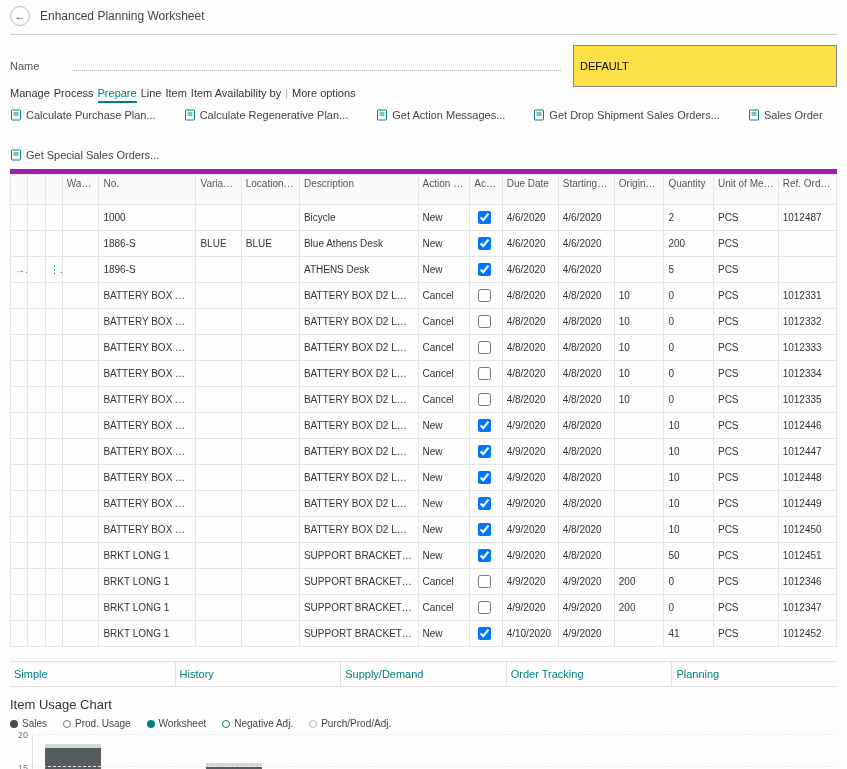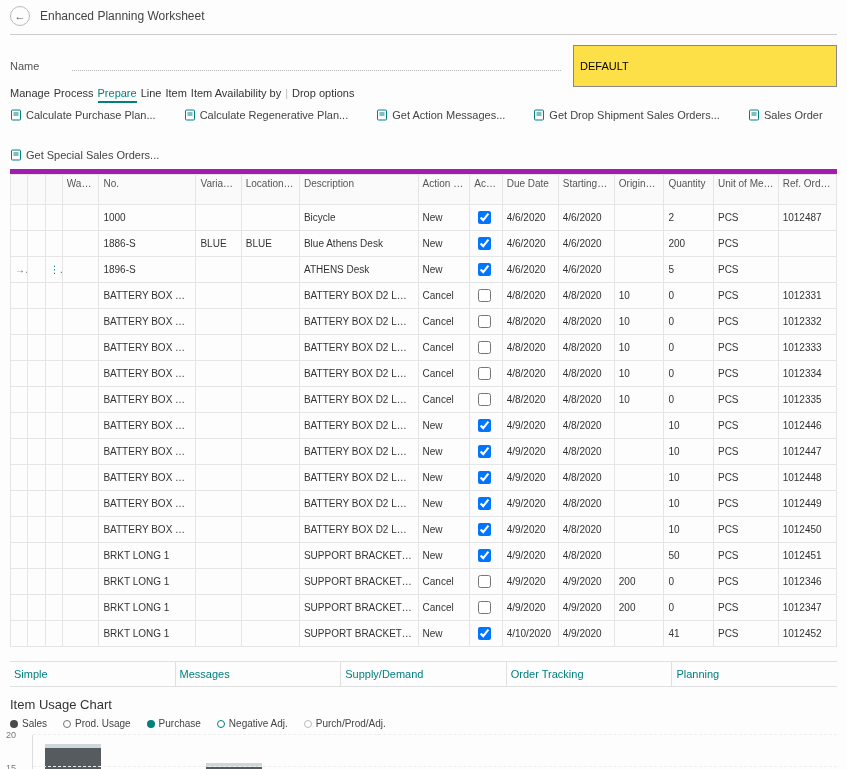--- a/index.html
+++ b/index.html
@@ -72,21 +72,21 @@
   .legend .dot { width:8px; height:8px; border-radius:50%; display:inline-block; margin-right:4px; vertical-align:middle;}
   .dot-sales{background:#4a4a4a;}
   .dot-prod{border:1px solid #777;}
   .dot-trans{background:#008080;}
   .dot-neg{border:1px solid #008080;}
   .dot-purch{border:1px solid #bbb;}
 
   
   .chart-area { position:relative; height:150px; padding-left:22px; }
   .y-axis { position:absolute; left:0; top:0; bottom:20px; width:20px; }
-  .y-tick { position:absolute; right:14px; font-size:9px; color:#777; transform:translateY(50%);}
+  .y-tick { position:absolute; right:2px; font-size:9px; color:#777; transform:translateY(50%);}
   .plot { position:absolute; left:22px; right:0; top:0; bottom:20px; border-left:1px solid #ddd; border-bottom:1px solid #ddd;}
   .gridline { position:absolute; left:0; right:0; border-top:1px dashed #eee; }
   .bars { position:absolute; left:0; right:0; top:0; bottom:0; display:flex; align-items:flex-end; }
   .bar-col { flex:1; display:flex; flex-direction:column; align-items:center; justify-content:flex-end; height:100%; position:relative;}
   .bar { width:70%; background:#555b5e; }
   .bar-top { width:70%; height:4px; background:#cfd8d8; }
 </style>
 </head>
 <body>
 
@@ -106,21 +106,21 @@
   </div>
 
   <div class="menu-row" id="menu-row">
       <span class="menu-item">Manage</span>
       <span class="menu-item">Process</span>
       <span class="menu-item active">Prepare</span>
       <span class="menu-item">Line</span>
       <span class="menu-item">Item</span>
       <span class="menu-item">Item Availability by</span>
       <span class="menu-sep">|</span>
-      <span class="menu-item">Drop options</span>
+      <span class="menu-item">More options</span>
     </div>
 
   <div class="action-row" id="action-row">
       <span class="action-link">
         <span class="ico">
           <svg width="12" height="12" viewBox="0 0 12 12">
             <rect x="1.5" y="1" width="9" height="10" rx="1" fill="none" stroke="#008080" stroke-width="1"></rect>
             <line x1="3.5" y1="4" x2="8.5" y2="4" stroke="#008080"></line>
             <line x1="3.5" y1="6" x2="8.5" y2="6" stroke="#008080"></line>
           </svg>
@@ -525,32 +525,32 @@
             <td class="num">41</td>
             <td>PCS</td>
             <td>1012452</td>
           </tr>
         </tbody>
     </table>
   </div>
 
   <div class="chart-tabs" id="chart-tabs">
       <div class="chart-tab">Simple</div>
-      <div class="chart-tab">Messages</div>
+      <div class="chart-tab">History</div>
       <div class="chart-tab">Supply/Demand</div>
       <div class="chart-tab">Order Tracking</div>
       <div class="chart-tab">Planning</div>
     </div>
 
   <div class="chart-title">Item Usage Chart</div>
 
   <div class="legend" id="legend">
       <span><span class="dot dot-sales"></span><span>Sales</span></span>
       <span><span class="dot dot-prod"></span><span>Prod. Usage</span></span>
-      <span><span class="dot dot-trans"></span><span>Purchase</span></span>
+      <span><span class="dot dot-trans"></span><span>Worksheet</span></span>
       <span><span class="dot dot-neg"></span><span>Negative Adj.</span></span>
       <span><span class="dot dot-purch"></span><span>Purch/Prod/Adj.</span></span>
     </div>
 
   <div class="chart-area">
     <div class="y-axis" id="y-axis">
         <div class="y-tick" style="bottom: 75%;">15</div>
         <div class="y-tick" style="bottom: 100%;">20</div>
       </div>
     <div class="plot" id="plot">

